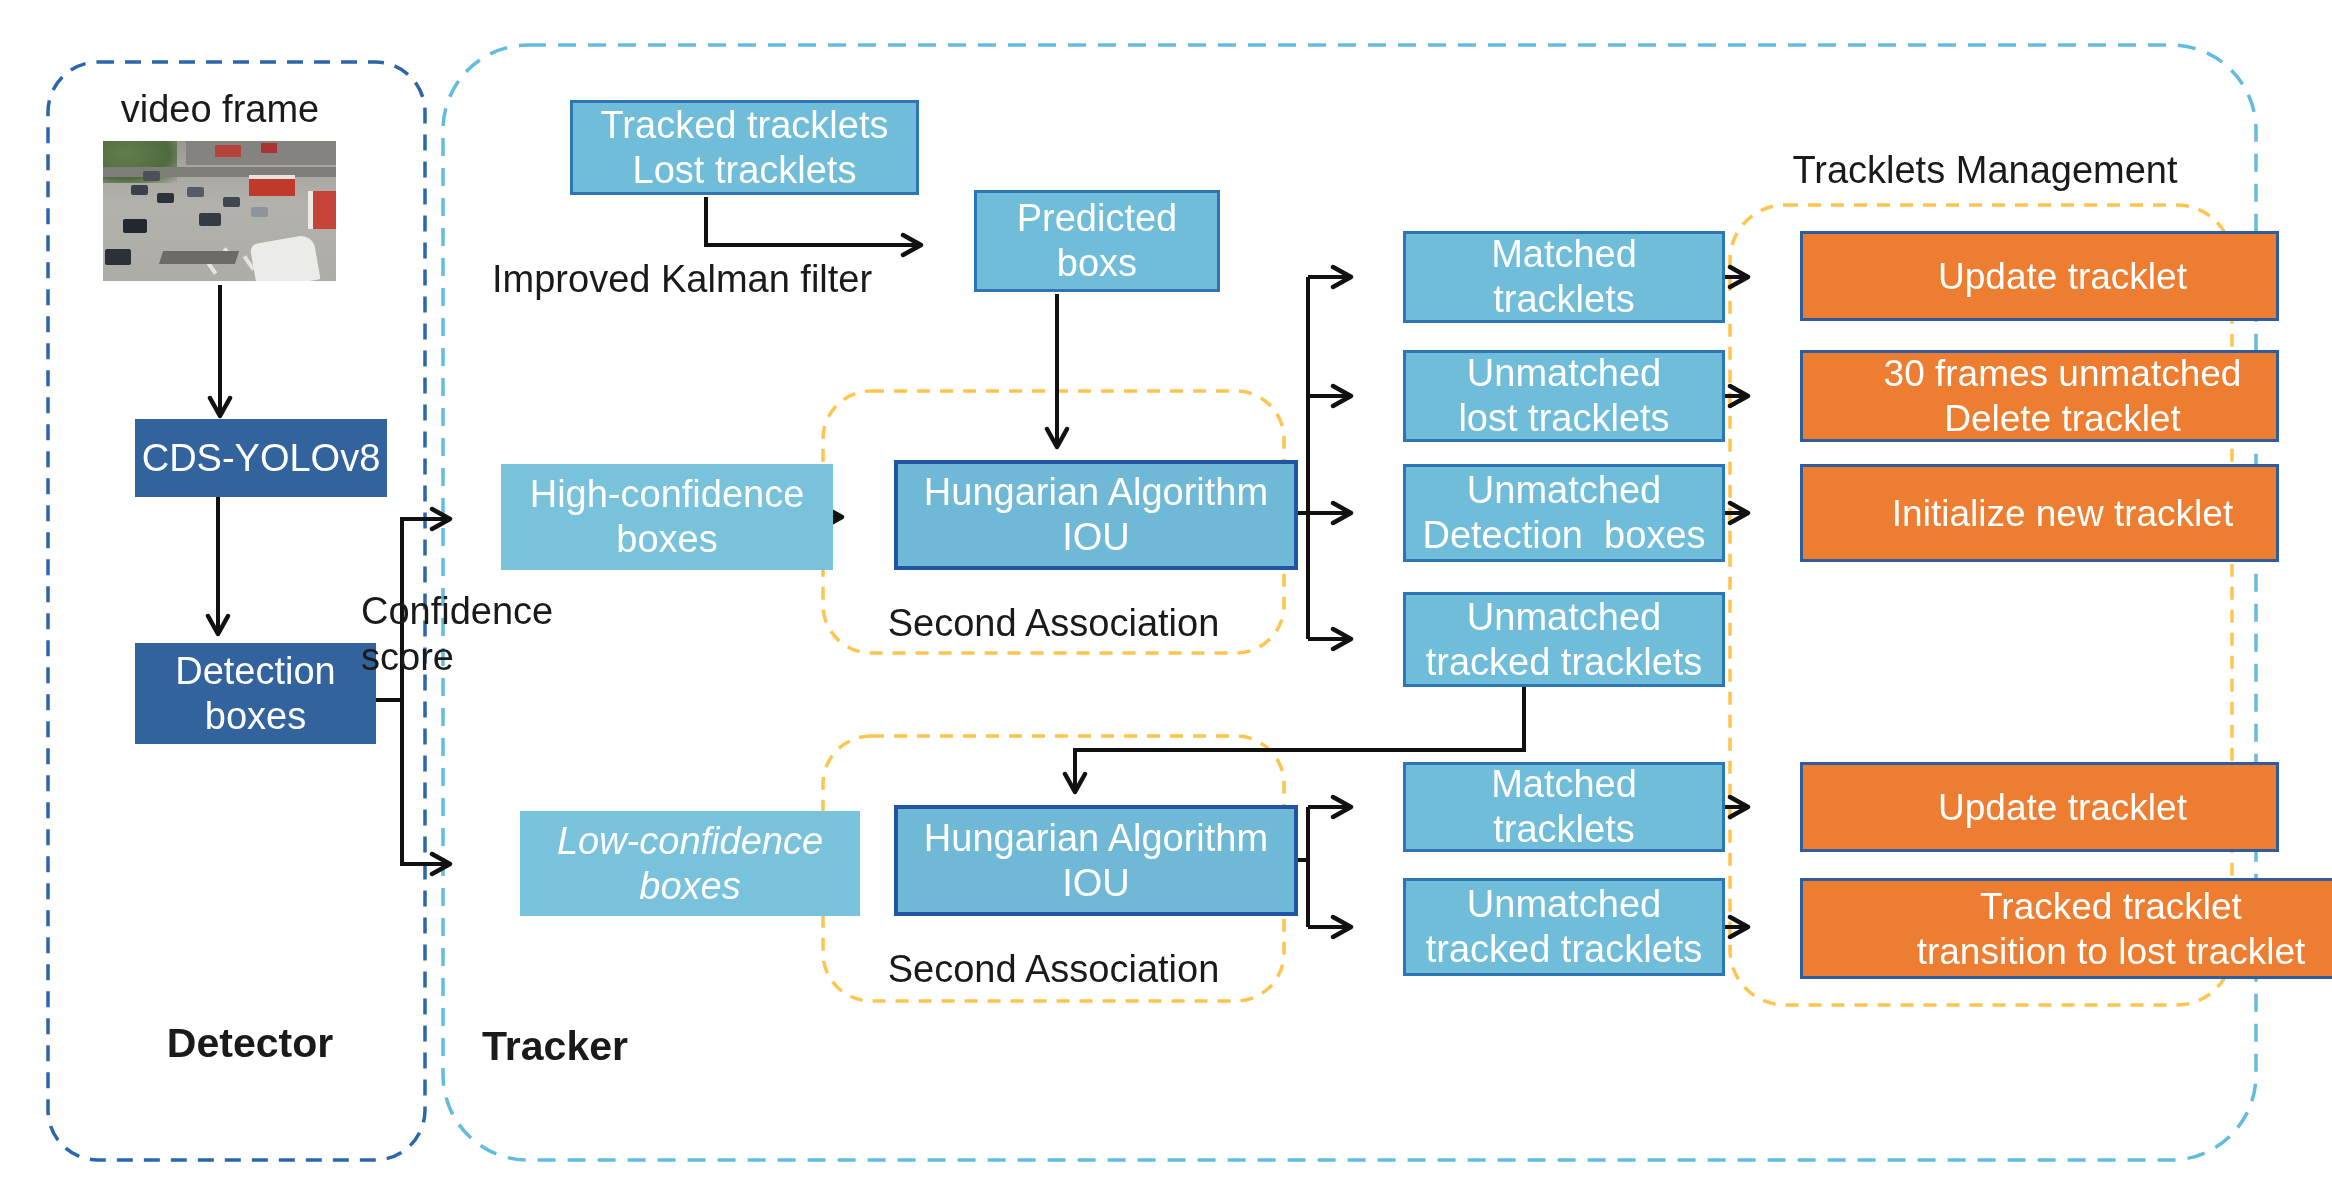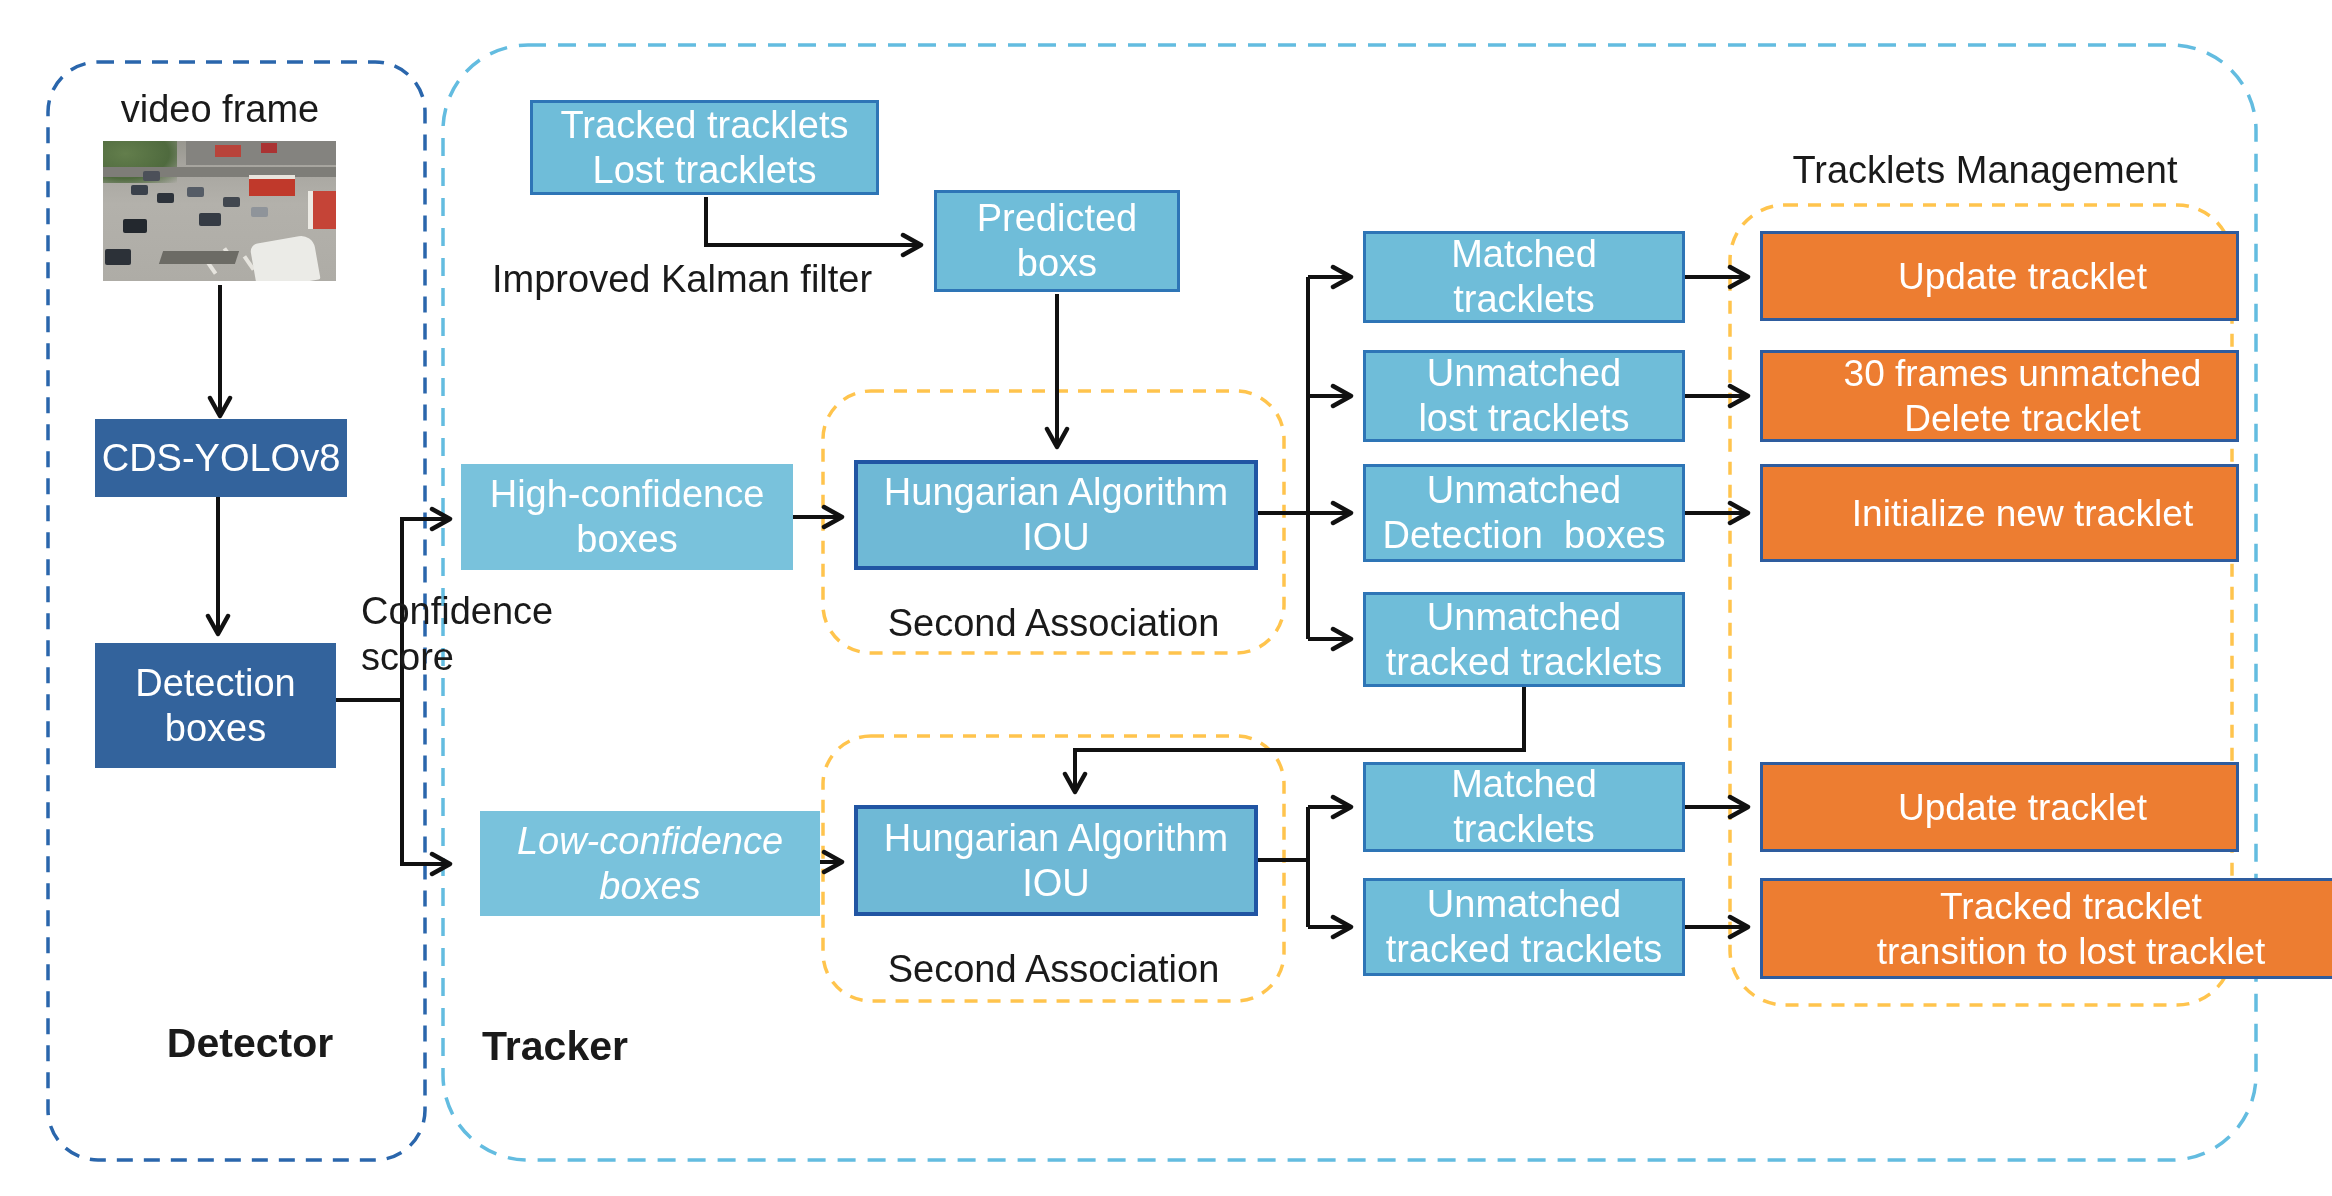--- a/index.html
+++ b/index.html
@@ -5,20 +5,21 @@
   html,body{margin:0;padding:0;background:#ffffff;}
   #canvas{
     position:relative;width:2332px;height:1196px;background:#ffffff;
     font-family:"Liberation Sans",sans-serif;overflow:hidden;
   }
   #wires{position:absolute;left:0;top:0;z-index:1;}
   .node{
     position:absolute;z-index:2;display:flex;align-items:center;justify-content:center;
     text-align:center;color:#ffffff;font-size:38px;line-height:45px;white-space:pre-wrap;
     box-sizing:border-box;
+    margin-left:40px;
   }
   .lb{background:#6fbdd9;border:3px solid #2e75b6;}
   .lb-plain{background:#79c2dc;border:none;}
   .hung{background:#6fb9d6;border:4px solid #2155a3;}
   .dark{background:#33639c;border:none;}
   .orange{background:#ed7d31;border:3px solid #2e5c9e;font-size:37px;padding-left:46px;}
   .lbl{
     position:absolute;z-index:2;color:#1a1a1a;font-size:38px;line-height:46px;
     white-space:pre-wrap;
   }
@@ -111,21 +112,21 @@
     <div class="ph-car" style="left:2px;top:108px;width:26px;height:16px;background:#2c3138;"></div>
     <div class="ph-mark" style="left:118px;top:112px;"></div>
     <div class="ph-mark" style="left:138px;top:120px;"></div>
     <div class="ph-mark" style="left:100px;top:124px;"></div>
     <div class="ph-sign"></div>
     <div class="ph-van"></div>
   </div>
 
   <div class="node dark" style="left:95px;top:419px;width:252px;height:78px;"><span>CDS-YOLOv8</span></div>
 
-  <div class="node dark" style="left:95px;top:643px;width:241px;height:125px;"><span>Detection
+  <div class="node dark" style="left:95px;top:643px;width:241px;height:101px;"><span>Detection
 boxes</span></div>
 
   <div class="lbl bold center" style="left:120px;top:1020px;width:260px;">Detector</div>
 
   <div class="node lb" style="left:530px;top:100px;width:349px;height:95px;"><span>Tracked tracklets
 Lost tracklets</span></div>
 
   <div class="lbl" style="left:492px;top:256px;">Improved Kalman filter</div>
 
   <div class="node lb" style="left:934px;top:190px;width:246px;height:102px;"><span>Predicted

